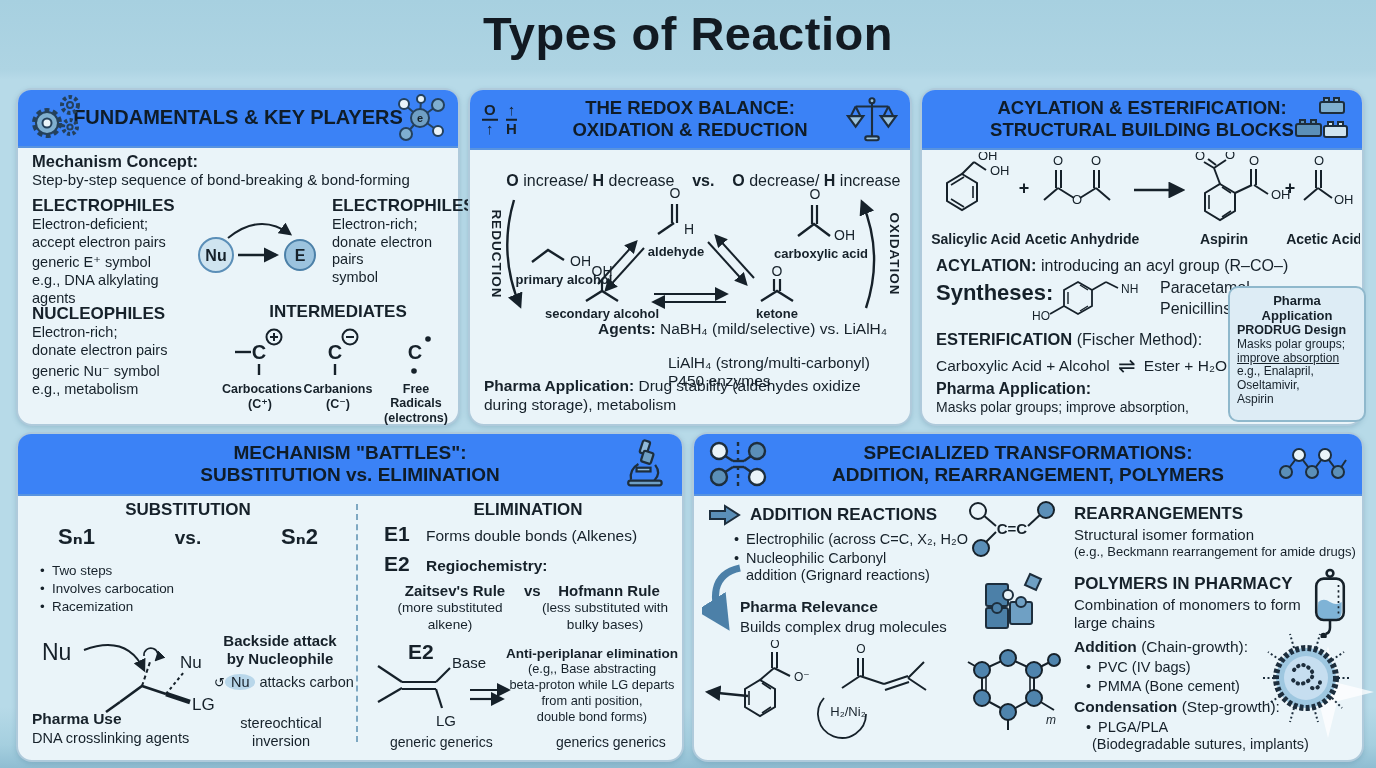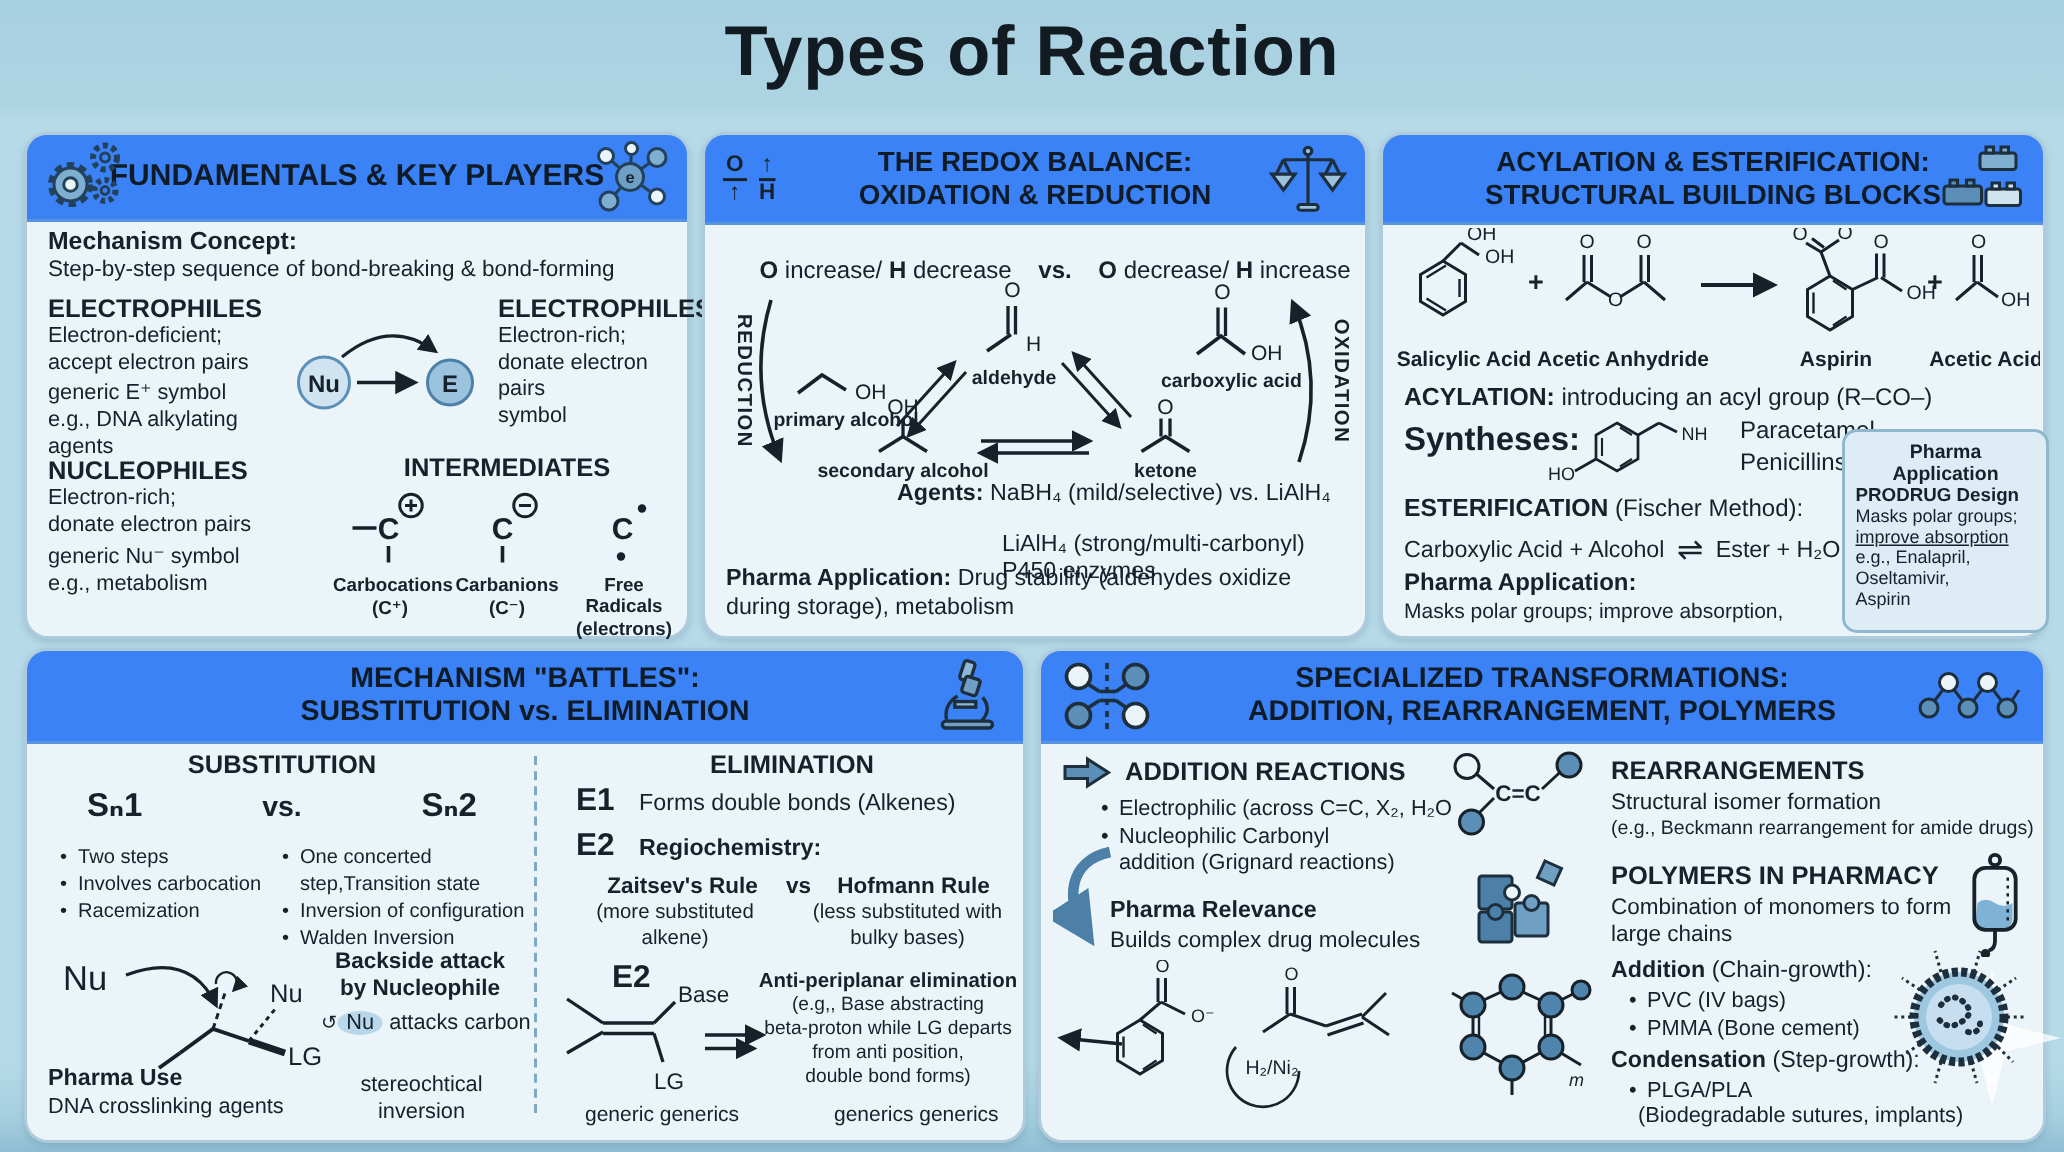--- a/index.html
+++ b/index.html
@@ -383,25 +383,20 @@
     <div class="abs" style="left:40px;top:90px;width:260px;display:flex;justify-content:space-between;align-items:baseline;">
       <span class="b" style="font-size:22px;">Sₙ1</span>
       <span class="b" style="font-size:19px;">vs.</span>
       <span class="b" style="font-size:22px;">Sₙ2</span>
     </div>
     <ul class="blt abs" style="left:22px;top:128px;width:148px;font-size:13.4px;line-height:1.35;">
       <li>Two steps</li>
       <li>Involves carbocation</li>
       <li>Racemization</li>
     </ul>
-    <ul class="blt abs" style="left:170px;top:128px;width:168px;font-size:13.4px;line-height:1.35;">
-      <li>One concerted step,Transition state</li>
-      <li>Inversion of configuration</li>
-      <li>Walden Inversion</li>
-    </ul>
 
     <svg class="abs" style="left:14px;top:196px;" width="190" height="84" viewBox="0 0 190 84">
       <text x="10" y="30" font-size="23">Nu</text>
       <path d="M52,20 Q95,4 112,40" fill="none" stroke="#16212a" stroke-width="2" marker-end="url(#ah)"></path>
       <path d="M88,72 L110,56 L134,64" fill="none" stroke="#16212a" stroke-width="2.6"></path>
       <line x1="110" y1="56" x2="118" y2="32" stroke="#16212a" stroke-width="2" stroke-dasharray="4 3"></line>
       <path d="M112,26 a7,7 0 1 1 12,4" fill="none" stroke="#16212a" stroke-width="1.6" marker-end="url(#ah)"></path>
       <line x1="134" y1="64" x2="152" y2="42" stroke="#16212a" stroke-width="2" stroke-dasharray="3 3"></line>
       <text x="148" y="38" font-size="17">Nu</text>
       <line x1="134" y1="64" x2="158" y2="72" stroke="#16212a" stroke-width="4.5"></line>

